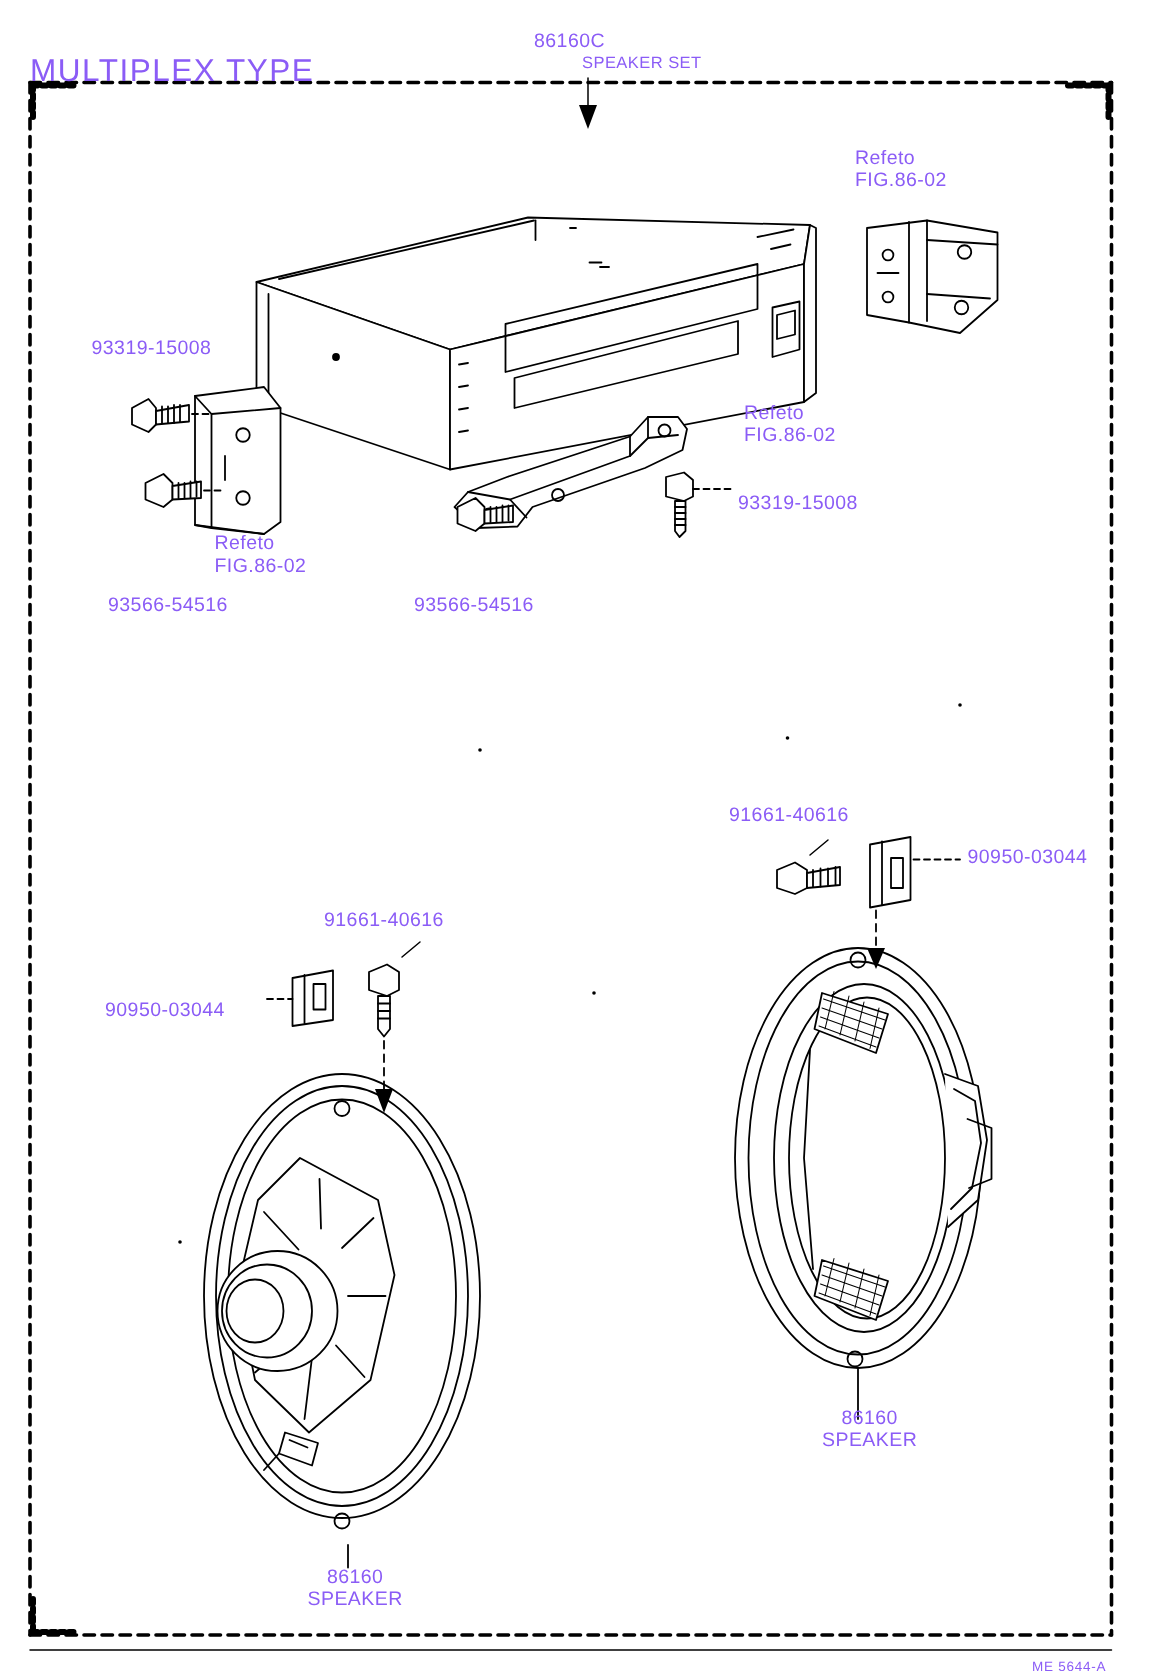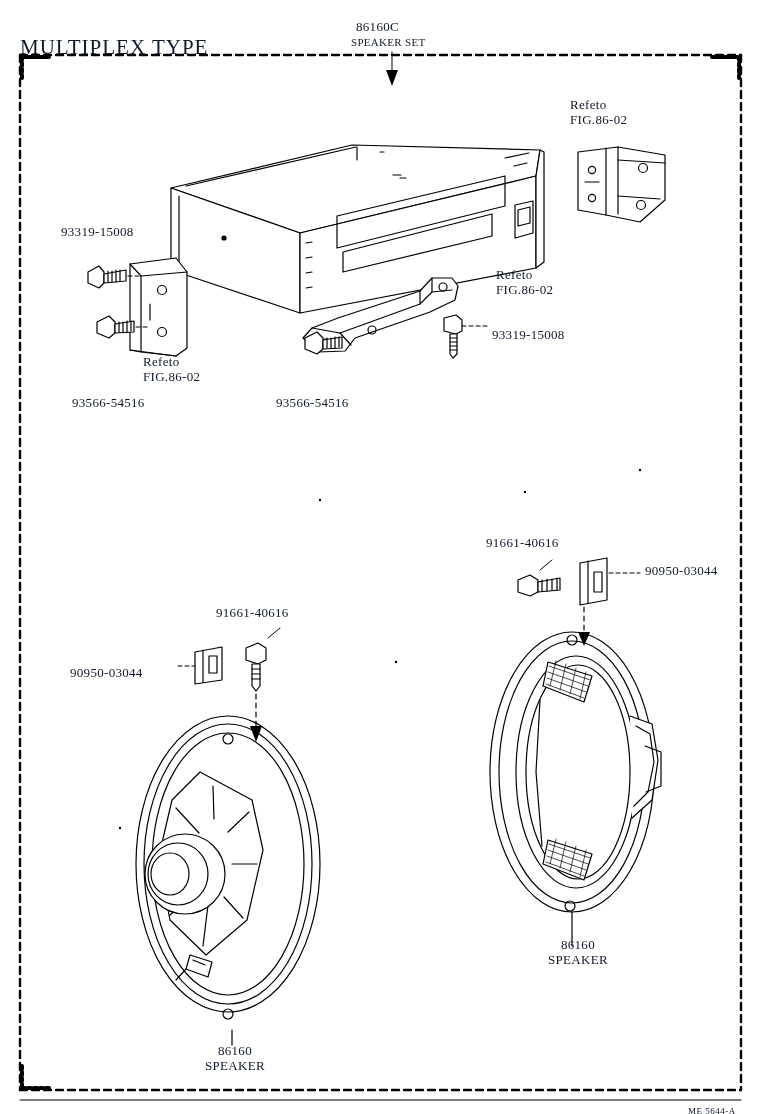--- a/index.html
+++ b/index.html
@@ -27,24 +27,23 @@
     width: 784px;
     height: 1114px;
     pointer-events: none;
   }
   .lbl {
     position: absolute;
     font-size: 13px;
     letter-spacing: 0.3px;
     white-space: pre;
     line-height: 1.12;
-    color: #0f172a;
-    font-family: Liberation Serif, serif;
-  }
-  .lbl.small { font-size: 11px; }
+    color: #8b5cf6;
+  }
+  .lbl.small { font-size: 11px; margin-left: 37px; }
   .lbl.big { font-size: 21px; letter-spacing: 1px; }
   .lbl.tiny { font-size: 9px; letter-spacing: 0.5px; }
   .lbl.center { text-align: center; }
 </style>
 </head>
 <body>
 
 <div id="page">
 
   <svg class="layer" viewBox="0 0 784 1114">

